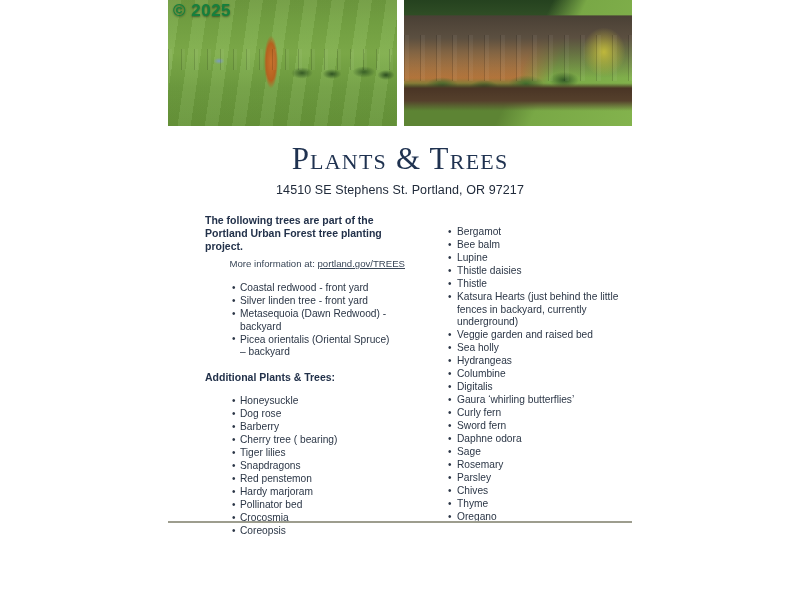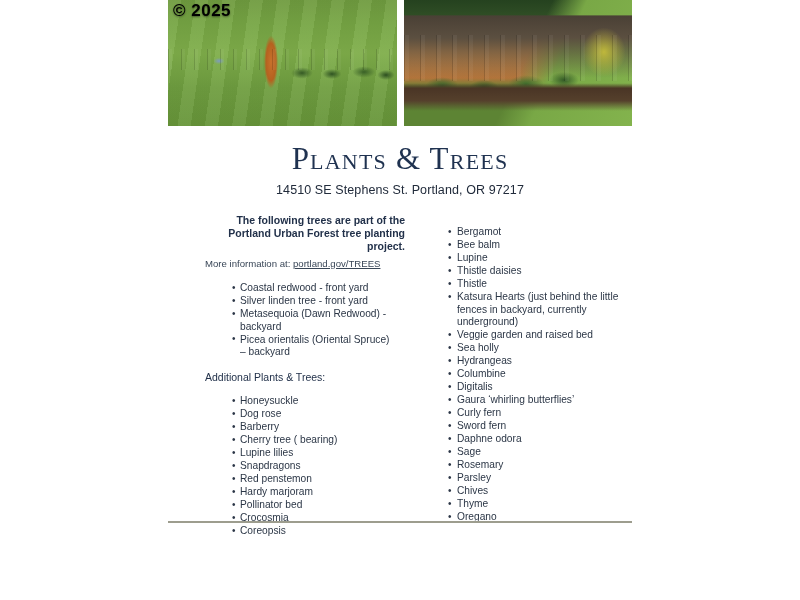--- a/index.html
+++ b/index.html
@@ -125,21 +125,21 @@
       rgba(0,0,0,0.18) 0px, rgba(0,0,0,0.18) 1px,
       rgba(255,255,255,0.06) 1px, rgba(255,255,255,0.06) 5px,
       rgba(0,0,0,0) 5px, rgba(0,0,0,0) 16px);
     opacity: .8;
   }
 
   .watermark {
     position: absolute;
     left: 5px;
     top: 1px;
-    color: #000000;
+    color: #15803d;
     font-family: "Liberation Sans", sans-serif;
     font-size: 17px;
     font-weight: bold;
     letter-spacing: .5px;
     text-shadow: 0 1px 2px rgba(0,0,0,.45);
     z-index: 3;
   }
 
   
   .masthead {
@@ -183,33 +183,33 @@
   }
   .col-left  { left: 205px; width: 200px; }
   .col-right { left: 430px; width: 205px; }
 
   .intro {
     font-weight: bold;
     color: #22314a;
     font-size: 10.5px;
     line-height: 13.2px;
     margin: 0 0 4px 0;
-    text-align: right;
   }
   .more-info {
     font-size: 9.6px;
     color: #394657;
     margin: 0 0 9px 0;
+    text-align: right;
   }
   .more-info a {
     color: #394657;
     text-decoration: underline;
   }
   .section-head {
-    font-weight: normal;
+    font-weight: bold;
     color: #22314a;
     font-size: 10.5px;
     margin: 12px 0 2px 0;
   }
 
   ul.plant-list {
     list-style: none;
     margin: 12px;
     padding: 0;
   }
@@ -270,21 +270,21 @@
         <li>Silver linden tree - front yard</li>
         <li>Metasequoia (Dawn Redwood) - backyard</li>
         <li>Picea orientalis (Oriental Spruce) – backyard</li>
       </ul>
     <div class="section-head">Additional Plants &amp; Trees:</div>
     <ul class="plant-list" id="additional-list">
         <li>Honeysuckle</li>
         <li>Dog rose</li>
         <li>Barberry</li>
         <li>Cherry tree ( bearing)</li>
-        <li>Lupine lilies</li>
+        <li>Tiger lilies</li>
         <li>Snapdragons</li>
         <li>Red penstemon</li>
         <li>Hardy marjoram</li>
         <li>Pollinator bed</li>
         <li>Crocosmia</li>
         <li>Coreopsis</li>
       </ul>
   </div>
 
   <div class="col col-right">

